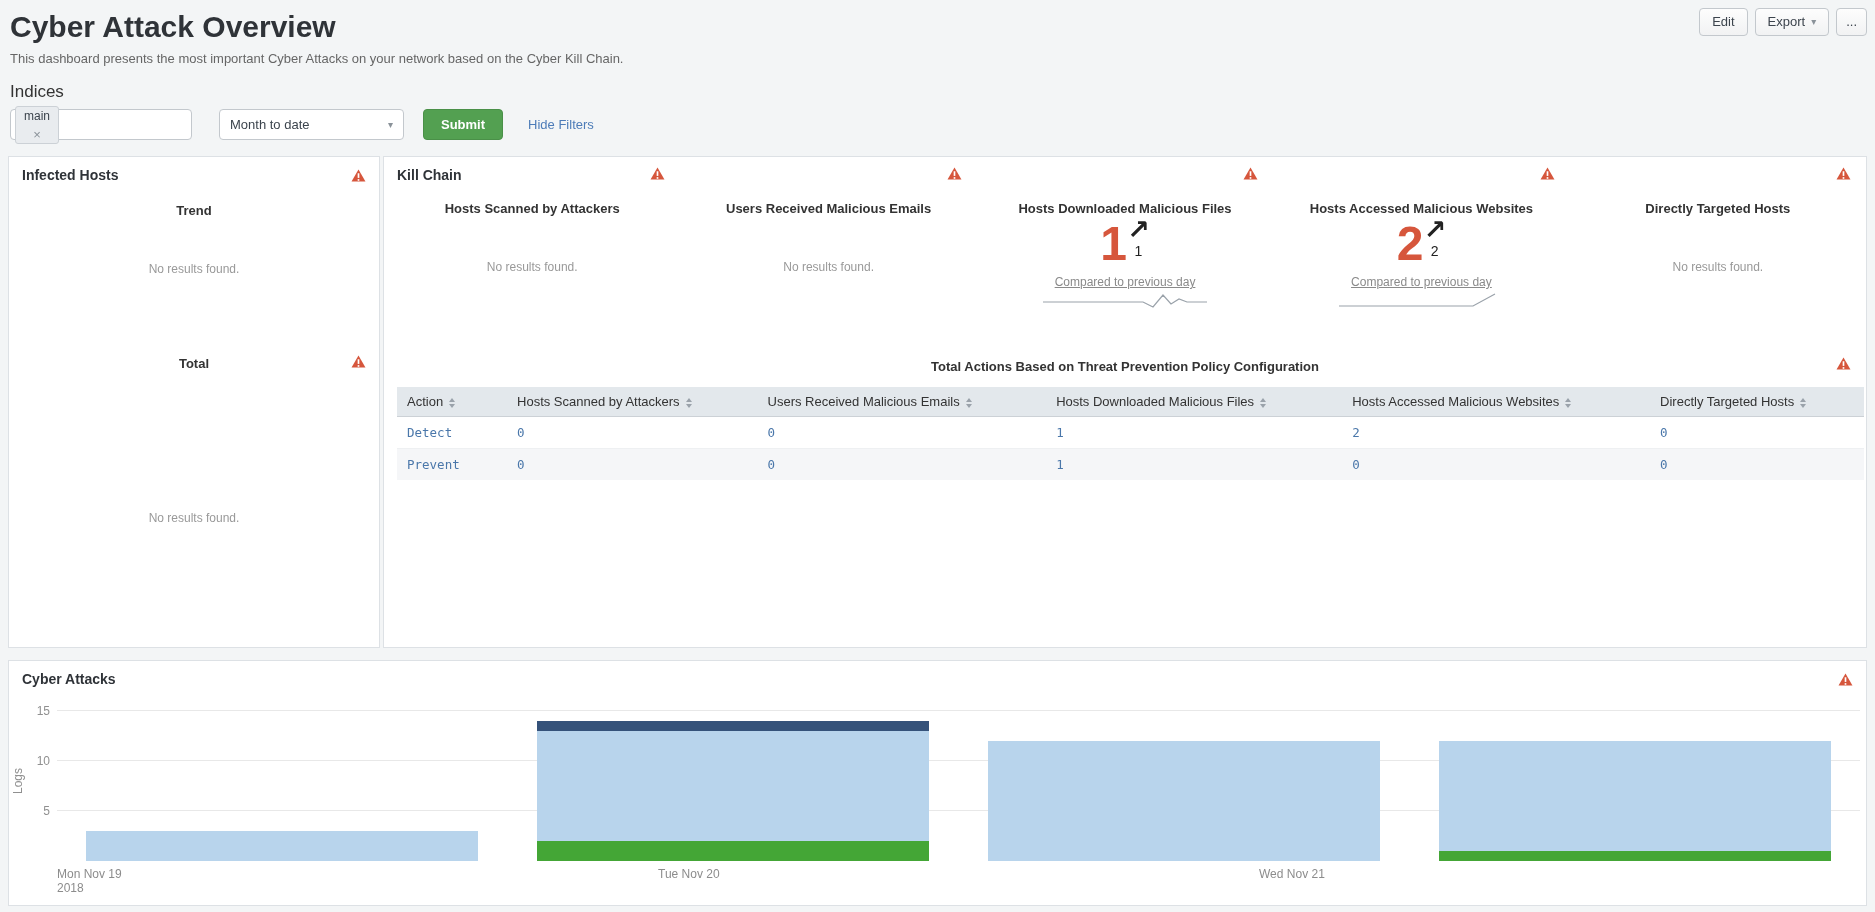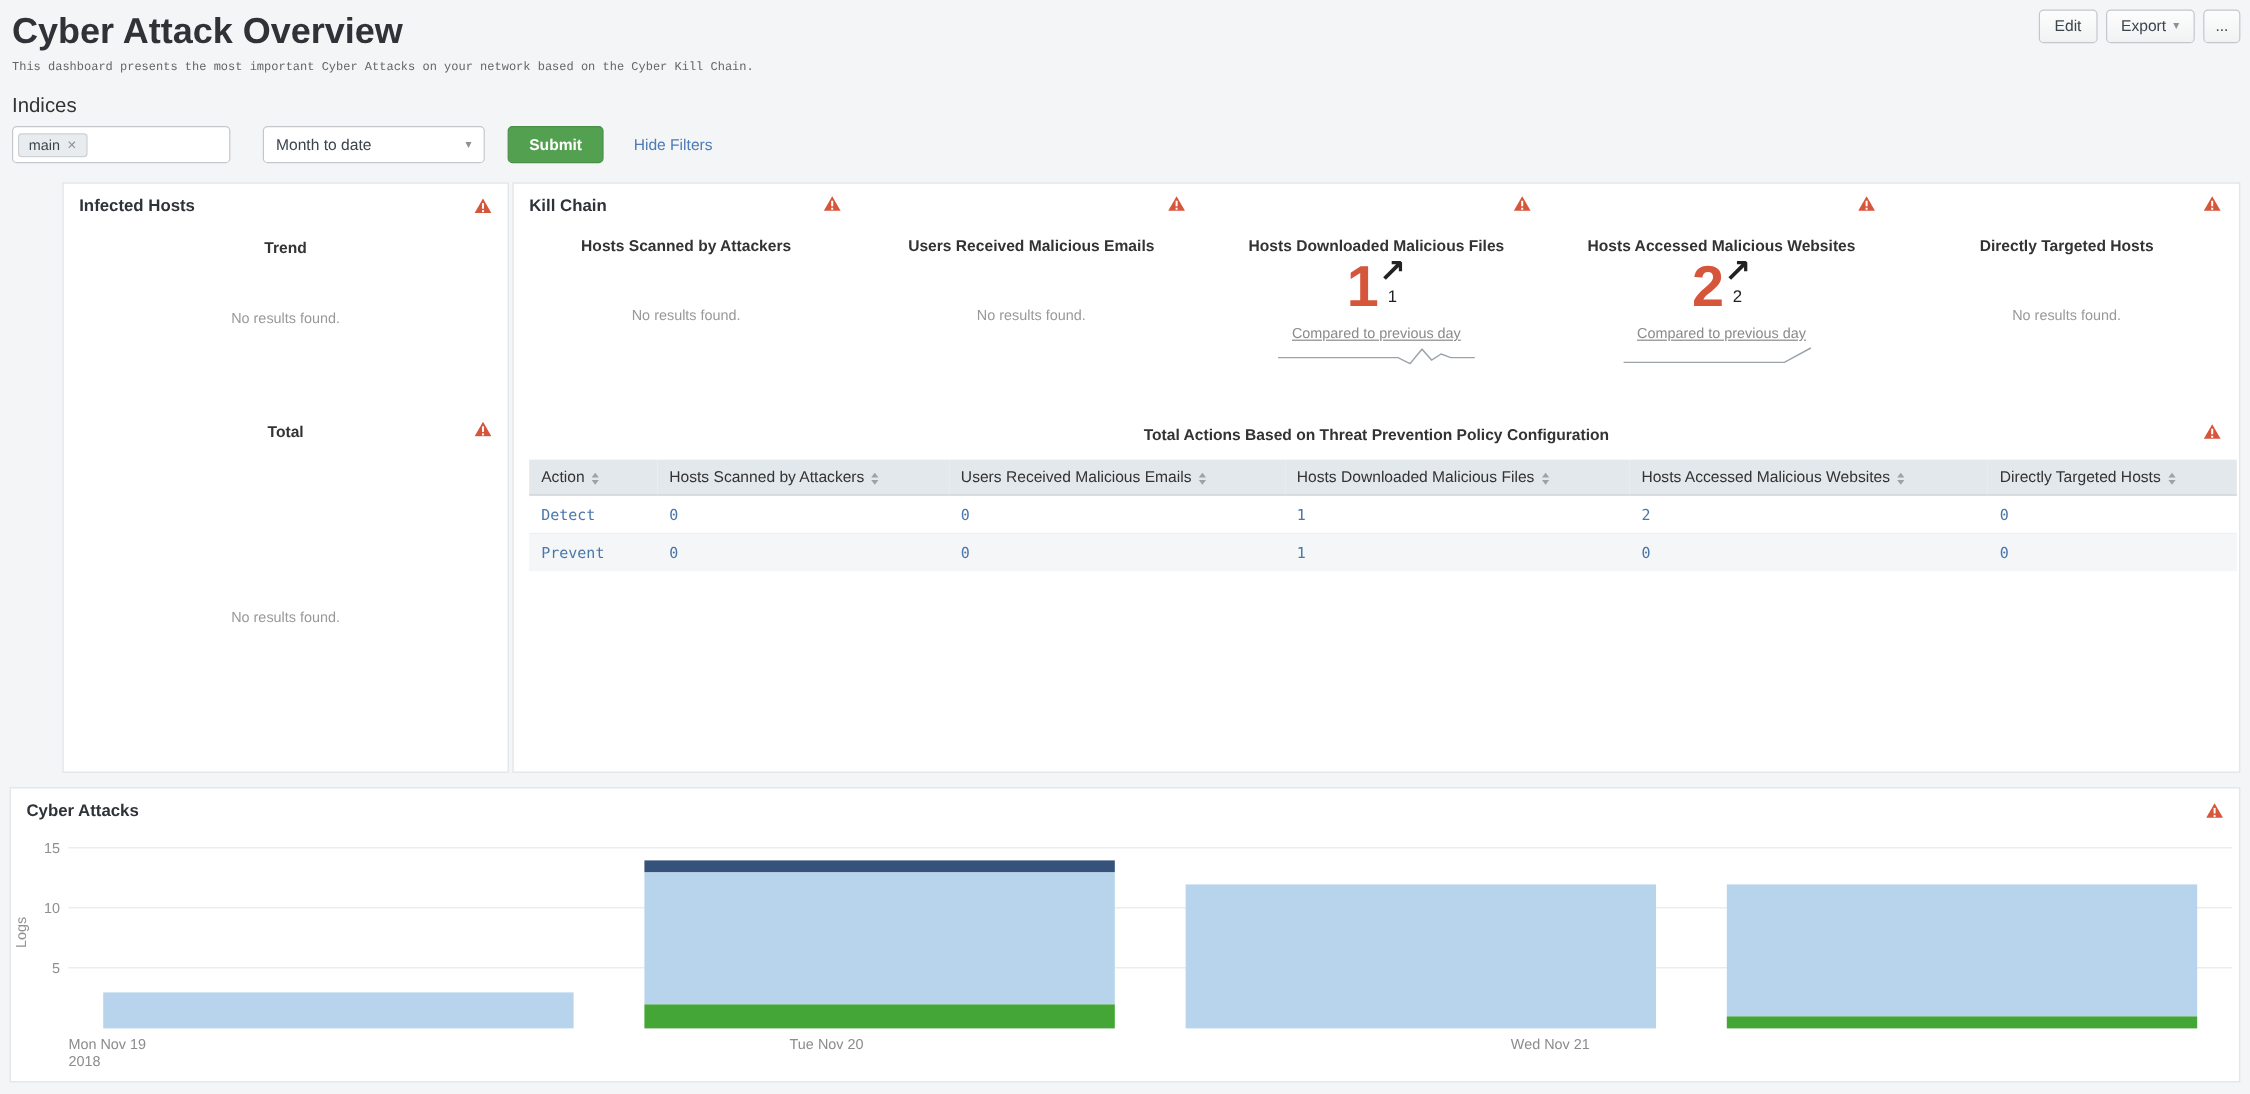--- a/index.html
+++ b/index.html
@@ -17,51 +17,51 @@
   .page-title { font-size:30px; font-weight:700; margin:4px 0 0 2px; color:#2f3338; }
   .header-actions { display:flex; gap:7px; margin-top:2px; }
   .btn {
     background:linear-gradient(#fdfdfd,#f1f2f3);
     border:1px solid #c3c8cd; border-radius:4px;
     padding:5px 12px; font-size:13px; color:#3c444d; cursor:pointer;
     display:inline-flex; align-items:center; gap:6px; line-height:16px;
   }
   .btn-more { padding:5px 9px; }
   .caret { color:#8a9299; font-size:10px; line-height:10px; }
-  .description { font-size:10px; color:#666; margin:7px 0 0 2px;font-family:Liberation Mono, monospace; }
+  .description { font-size:13px; color:#666; margin:7px 0 0 2px; }
 
   
   .filters { margin:16px 0 0 2px; }
   .filters-label { font-size:17px; color:#333; }
   .filter-row { display:flex; align-items:center; margin-top:7px; }
   .token-box {
     width:182px; height:31px; background:#fff;
     border:1px solid #c3c8cd; border-radius:4px;
     display:flex; align-items:center; padding:0 4px;
   }
   .chip {
     display:inline-flex; align-items:center; gap:6px;
     background:#e9ecef; border:1px solid #ccd1d6; border-radius:3px;
-    padding:2px 8px; font-size:12px; color:#3c444d; cursor:default;
+    padding:2px 8px; font-size:12px; color:#3c444d; cursor:default;flex-direction:column;
   }
   .chip-close { color:#8a9299; font-size:13px; cursor:pointer; line-height:12px; }
   .dropdown {
     margin-left:27px; width:185px; height:31px; background:#fff;
     border:1px solid #c3c8cd; border-radius:4px; cursor:pointer;
     display:flex; align-items:center; justify-content:space-between;
     padding:0 10px; font-size:13px; color:#3c444d;
   }
   .submit-btn {
     margin-left:19px; background:#53a051; color:#fff; border:1px solid #4a9048;
     border-radius:4px; padding:7px 17px; font-size:13px; font-weight:700; cursor:pointer;
   }
   .link { margin-left:25px; color:#4d7cb8; font-size:13px; text-decoration:none; cursor:pointer; }
 
   
-  .panel-row { display:flex; gap:3px; margin-top:16px; height:492px;margin-left:44px; }
+  .panel-row { display:flex; gap:3px; margin-top:16px; height:492px; }
   .panel { background:#fff; border:1px solid #dde1e5; }
   .panel-infected { width:372px; flex:none; }
   .panel-killchain { flex:1; position:relative; }
   .panel-head { display:flex; justify-content:space-between; align-items:center; padding:10px 13px 0 13px; }
   .panel-title { font-size:14px; font-weight:700; color:#2f3338; }
   .warn-svg { display:block; }
   .centered-sub { text-align:center; font-size:13px; font-weight:700; color:#333; }
   .empty-msg { text-align:center; font-size:12px; color:#999; }
 
   

